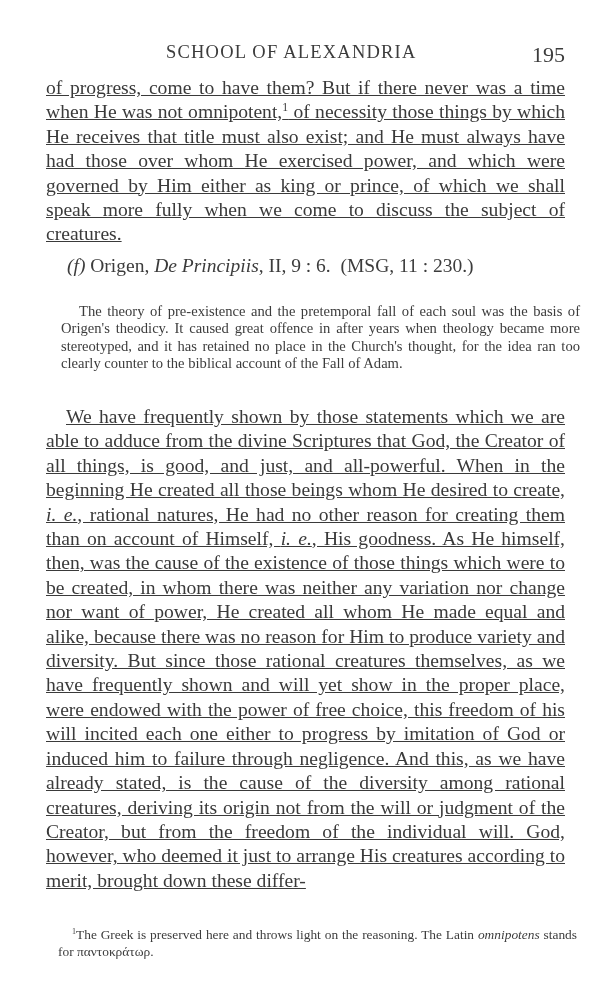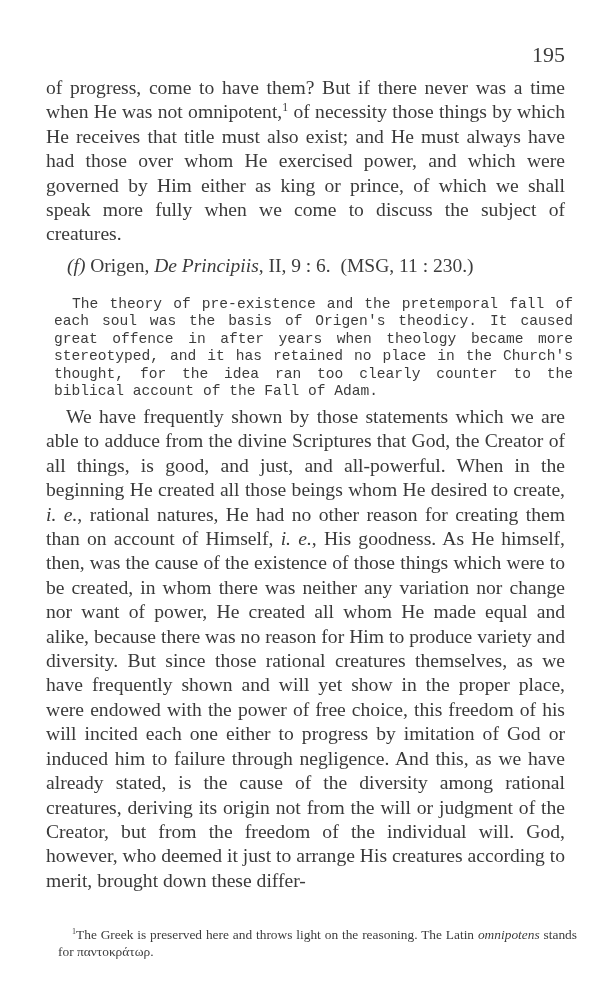--- a/index.html
+++ b/index.html
@@ -14,21 +14,21 @@
   }
   .running-title {
     position: absolute; left: 120px; top: 0; font-size: 18.5px; letter-spacing: 1.2px;
     color: #3c3c3c;
   }
   .page-number {
     position: absolute; right: 0; top: 0; font-size: 22px; color: #3c3c3c;
   }
   .body-text {
     position: absolute; font-size: 19.6px; line-height: 24.4px;
-    text-align: justify; width: 519px; left: 0;
+    text-align: justify; width: 519px; left: 0; text-decoration: underline;
   }
   .para1 { top: 76px; }
   .section-heading {
     position: absolute; top: 255px; left: 21px; font-size: 19.5px; color: #3c3c3c;
   }
   .section-heading .it { font-style: italic; }
   .intro-note {
     position: absolute; top: 288px; left: 0; width: 519px;
     font-size: 14.6px; line-height: 17.4px; text-align: justify; text-indent: 18px;
     color: #3c3c3c;
@@ -41,31 +41,32 @@
     color: #3c3c3c;
   }
   .footnote sup, .body-text sup { font-size: 0.6em; vertical-align: 0.6em; line-height: 0; }
 </style>
 </head>
 <body>
 
 <div class="page">
 
   <div class="header">
+    <span class="running-title">SCHOOL OF ALEXANDRIA</span>
     <span class="page-number">195</span>
   </div>
 
   <p class="body-text para1" style="margin:0;"><span>of progress, come to have them?  But if there never was a time when He was not omnipotent,</span><sup>1</sup><span> of necessity those things by which He receives that title must also exist; and He must always have had those over whom He exercised power, and which were governed by Him either as king or prince, of which we shall speak more fully when we come to discuss the subject of creatures.</span></p>
 
   <div class="section-heading">
     <span class="it">(f)</span>
     <span>Origen,</span>
     <span class="it">De Principiis</span><span>, II, 9 : 6.</span>
     &nbsp;<span>(MSG, 11 : 230.)</span>
   </div>
 
-  <p class="intro-note" style="margin:8px;font-family:Liberation Mono, monospace;">The theory of pre-existence and the pretemporal fall of each soul was the basis of Origen's theodicy.  It caused great offence in after years when theology became more stereotyped, and it has retained no place in the Church's thought, for the idea ran too clearly counter to the biblical account of the Fall of Adam.</p>
+  <p class="intro-note" style="margin:15px;">The theory of pre-existence and the pretemporal fall of each soul was the basis of Origen's theodicy.  It caused great offence in after years when theology became more stereotyped, and it has retained no place in the Church's thought, for the idea ran too clearly counter to the biblical account of the Fall of Adam.</p>
 
   <p class="body-text para2" style="margin:0;"><span>We have frequently shown by those statements which we are able to adduce from the divine Scriptures that God, the Creator of all things, is good, and just, and all-powerful. When in the beginning He created all those beings whom He desired to create, </span><span class="it">i. e.</span><span>, rational natures, He had no other reason for creating them than on account of Himself, </span><span class="it">i. e.</span><span>, His goodness.  As He himself, then, was the cause of the existence of those things which were to be created, in whom there was neither any variation nor change nor want of power, He created all whom He made equal and alike, because there was no reason for Him to produce variety and diversity. But since those rational creatures themselves, as we have frequently shown and will yet show in the proper place, were endowed with the power of free choice, this freedom of his will incited each one either to progress by imitation of God or induced him to failure through negligence.  And this, as we have already stated, is the cause of the diversity among rational creatures, deriving its origin not from the will or judgment of the Creator, but from the freedom of the individual will.  God, however, who deemed it just to arrange His creatures according to merit, brought down these differ-</span></p>
 
   <p class="footnote" style="margin:12px;"><sup>1</sup><span>The Greek is preserved here and throws light on the reasoning.  The Latin </span><span class="it">omnipotens</span><span> stands for </span><span>παντοκράτωρ</span><span>.</span></p>
 
 </div>
 
 </body></html>

